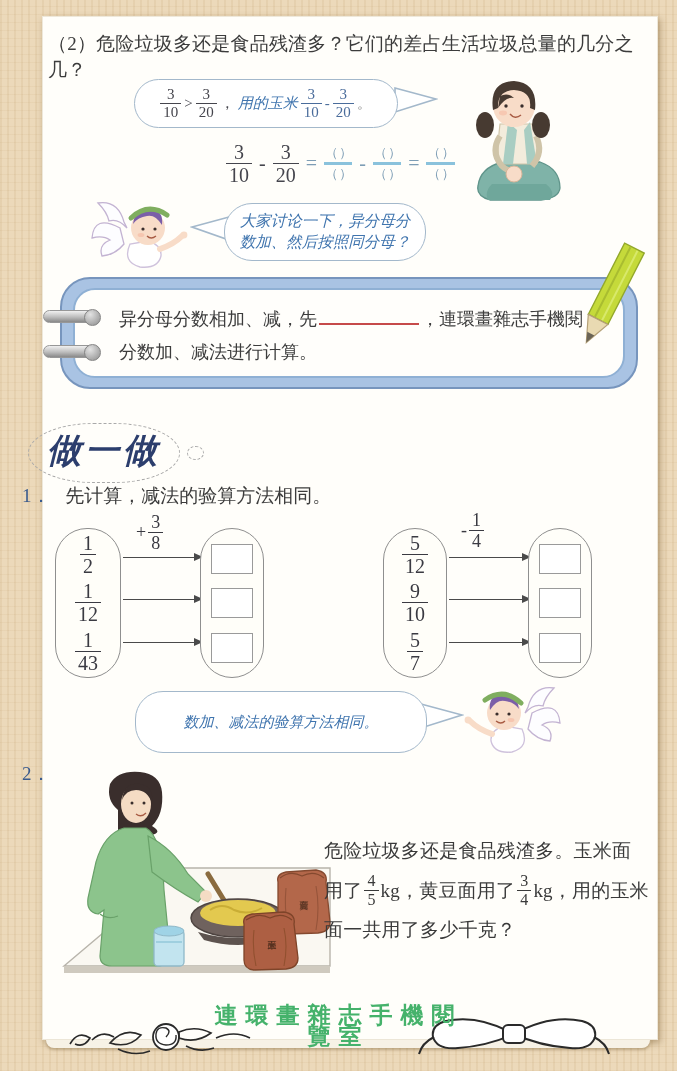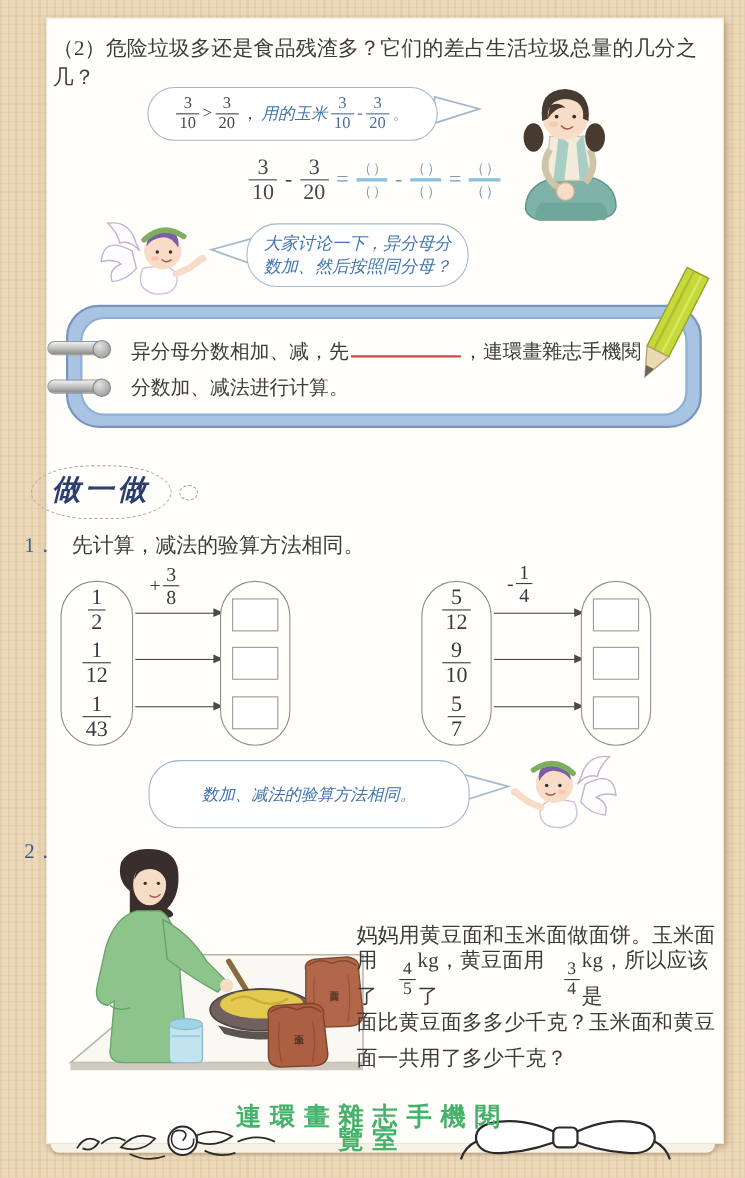--- a/index.html
+++ b/index.html
@@ -44,21 +44,21 @@
   .blank-red{display:inline-block;width:100px;height:1.05em;border-bottom:2.2px solid #c64a4a;
     vertical-align:baseline;margin:0 2px}
   .ring{position:absolute;width:56px;height:13px;border-radius:7px;z-index:4;
     background:linear-gradient(180deg,#f0f0f0,#bdbdbd 55%,#898989);border:1px solid #979797}
   .ring::after{content:"";position:absolute;right:-3px;top:-2px;width:15px;height:15px;border-radius:50%;
     background:radial-gradient(circle at 35% 30%,#e3e3e3,#8d8d8d);border:1px solid #848484}
 
   
   .do-badge{position:absolute;left:28px;top:423px;display:flex;align-items:center;gap:7px;z-index:3}
   .do-box{border:1.6px dashed #a9a9a9;border-radius:50% / 58%;padding:4px 18px 8px;
-    font-size:26px;font-weight:bold;font-style:italic;letter-spacing:4px;color:#2c3e6d;
+    font-size:34px;font-weight:bold;font-style:italic;letter-spacing:4px;color:#2c3e6d;
     font-family:Liberation Sans, sans-serif}
   .do-dot{width:17px;height:14px;border:1.4px dashed #a9a9a9;border-radius:50%}
 
   
   .pill{position:absolute;border:1.7px solid #8f8f8f;border-radius:32px;background:#fffef9;
     display:flex;flex-direction:column;align-items:center;justify-content:space-evenly;
     color:#3a3a42;font-size:20px;z-index:3}
   .sq{width:42px;height:30px;border:1.6px solid #9a9a9a;background:#fff}
   .arrow{position:absolute;border-top:1.6px solid #4a4a4a;z-index:3}
   .arrow::after{content:"";position:absolute;right:-8px;top:-5px;
@@ -327,35 +327,34 @@
     <path d="M232,108 q10,-8 22,-2 q12,-6 22,2" stroke="#84492f" stroke-width="1.2" fill="none"></path>
     <path d="M238,118 q-2,20 2,40 M268,116 q4,22 0,44" stroke="#96543a" stroke-width="1.1" fill="none"></path>
     <text x="256" y="124" font-size="9" fill="#5a3625" writing-mode="tb">黄豆面</text>
     <path d="M196,154 Q194,146 204,144 L236,142 Q248,144 246,154 L250,188 Q250,198 238,199 L206,200 Q196,199 196,190 Z" fill="#ad5f43" stroke="#7e4429" stroke-width="1.3"></path>
     <path d="M198,150 q12,-8 24,-2 q12,-6 22,2" stroke="#7e4429" stroke-width="1.2" fill="none"></path>
     <path d="M206,160 q-2,18 2,36 M236,158 q4,18 0,38" stroke="#91502f" stroke-width="1.1" fill="none"></path>
     <text x="224" y="164" font-size="9" fill="#53301f" writing-mode="tb">玉米面</text>
   </svg>
 
   <div class="q2text">
-    <div class="ln">妈妈用黄豆面和玉米面做面饼。玉米面</div>
+    <div class="ln">危险垃圾多还是食品残渣多。玉米面</div>
     <div class="ln ln-frac">
       <span>用了</span>
       <span class="frac" style="color:#3a3a3a">
         <span class="fn">4</span>
           <span class="fd">5</span>
       </span>
       <span>kg，黄豆面用了</span>
       <span class="frac" style="color:#3a3a3a">
         <span class="fn">3</span>
           <span class="fd">4</span>
       </span>
-      <span>kg，所以应该是</span>
+      <span>kg，用的玉米</span>
     </div>
-    <div class="ln">面比黄豆面多多少千克？玉米面和黄豆</div>
     <div class="ln">面一共用了多少千克？</div>
   </div>
 
   <svg class="abs" style="left:66px;top:1016px;z-index:6" width="200" height="44" viewBox="0 0 200 44">
     <path d="M4,28 q8,-14 20,-6 q-6,10 -15,6 M26,24 q10,-10 22,-3" stroke="#2a2a2a" stroke-width="1.6" fill="none"></path>
     <path d="M44,27 q14,-16 31,-8 q-12,14 -31,8 Z" fill="none" stroke="#2a2a2a" stroke-width="1.6"></path>
     <path d="M52,33 q16,8 32,2" stroke="#2a2a2a" stroke-width="1.5" fill="none"></path>
     <circle cx="100" cy="21" r="13" fill="#fff" stroke="#2a2a2a" stroke-width="1.8"></circle>
     <path d="M100,21 q6,-6 0,-9 q-9,-2 -10,6 q-1,10 10,11 q11,0 10,-10" fill="none" stroke="#2a2a2a" stroke-width="1.4"></path>
     <path d="M113,16 q16,-7 32,1 q-15,11 -32,5 Z" fill="none" stroke="#2a2a2a" stroke-width="1.6"></path>

